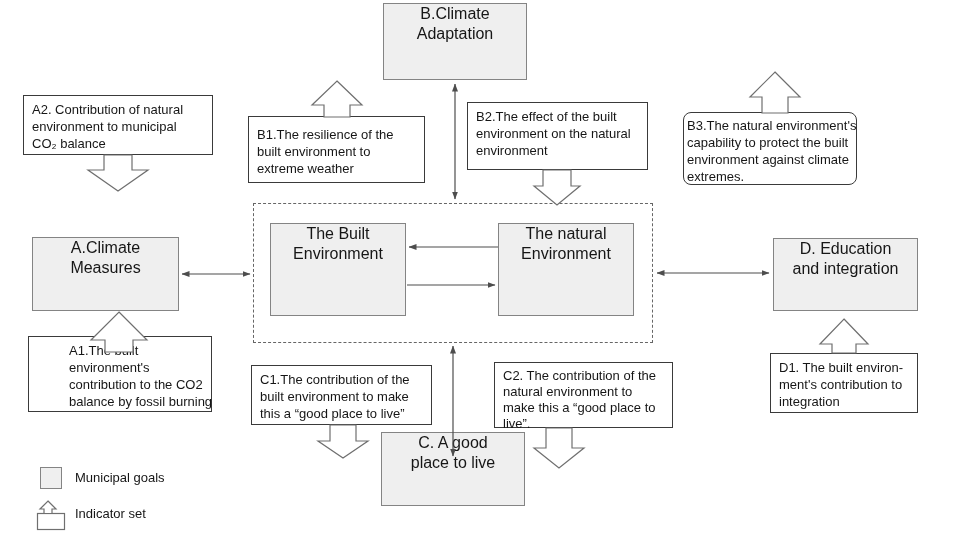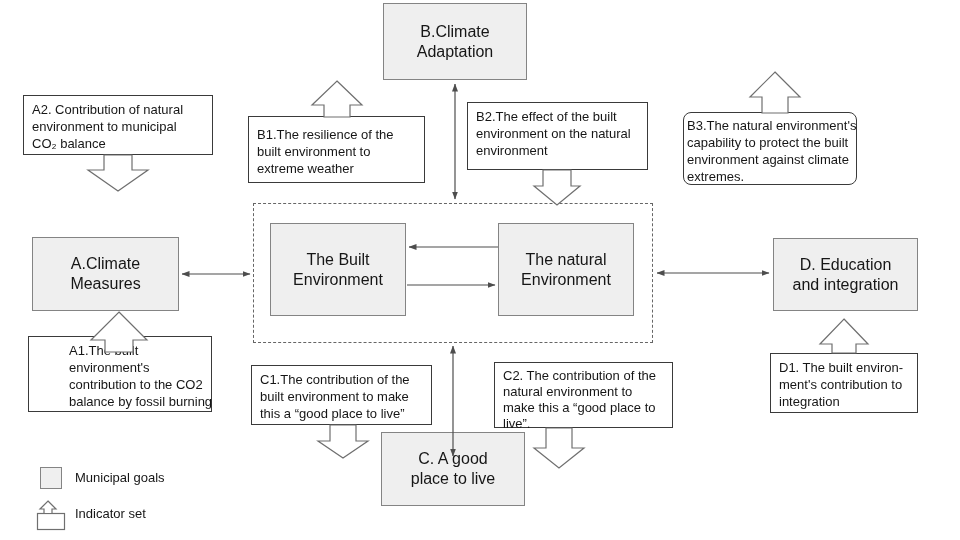--- a/index.html
+++ b/index.html
@@ -4,21 +4,21 @@
 <style>
   html,body{margin:0;padding:0;background:#fff;}
   .canvas{
     position:relative;width:960px;height:540px;background:#fff;overflow:hidden;
     font-family:"Liberation Sans","DejaVu Sans",sans-serif;color:#161616;
   }
   .box{position:absolute;box-sizing:border-box;}
   .goal{
     background:var(--color-goal-fill,#efefef);
     border:1px solid var(--color-goal-border,#848484);
-    display:flex;align-items:center;justify-content:center;
+    display:flex;align-items:flex-start;justify-content:center;
     font-size:16px;line-height:20px;text-align:center;
   }
   .goal span{white-space:pre;display:block;}
   .ind{
     background:#ffffff;
     border:1px solid var(--color-indicator-border,#3a3a3a);
     font-size:13px;line-height:17px;padding:5px 8px;white-space:pre;
   }
   .ind.tight{padding:4px 2px 4px 3px;border-radius:8px;}
   .ind.padtop{padding-top:9px;}

